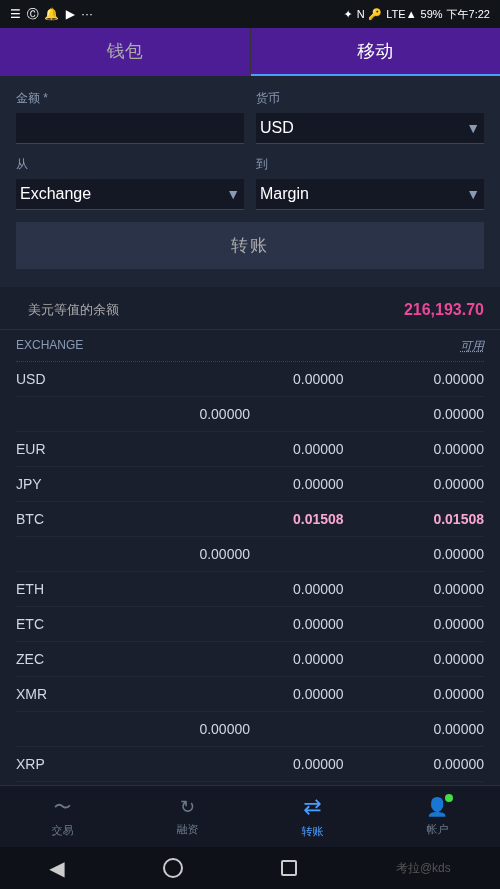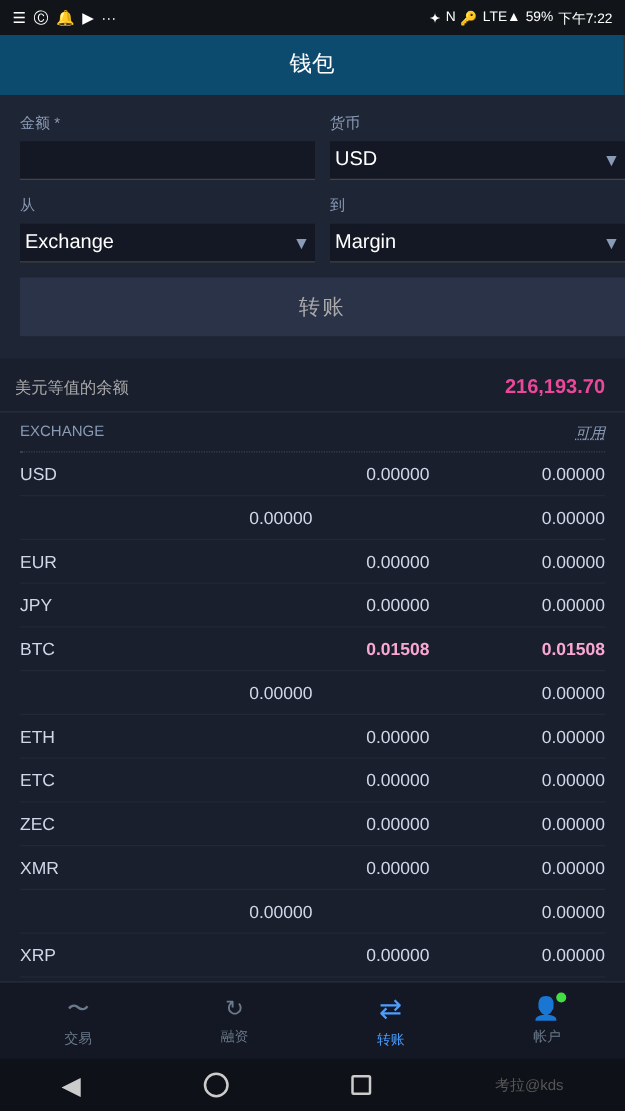--- a/index.html
+++ b/index.html
@@ -24,21 +24,21 @@
       font-size: 12px;
       color: #fff;
     }
     .status-left { display: flex; align-items: center; gap: 6px; }
     .status-right { display: flex; align-items: center; gap: 4px; font-size: 11px; }
 
     
     .top-tabs {
       display: flex;
       height: 48px;
-      background: #0c4a6e;
+      background: #4c1d95;
     }
     .top-tab {
       flex: 1;
       display: flex;
       align-items: center;
       justify-content: center;
       font-size: 18px;
       cursor: pointer;
       color: #aaa;
       border-bottom: 2px solid transparent;
@@ -51,21 +51,21 @@
       color: #aaa;
       border-right: 1px solid #333;
     }
     .top-tab:last-child {
       color: #fff;
     }
 
     
     .form-area {
       background: #1e2535;
-      padding: 14px 0 18px 16px;
+      padding: 14px 16px 18px 16px;
     }
     .form-row {
       display: flex;
       gap: 12px;
       margin-bottom: 12px;
     }
     .form-group {
       flex: 1;
       display: flex;
       flex-direction: column;
@@ -113,21 +113,21 @@
       color: #aaa;
       font-size: 17px;
       padding: 12px 0;
       width: 100%;
       cursor: pointer;
       letter-spacing: 2px;
     }
 
     
     .balance-section {
-      padding: 14px 16px 10px 12px;
+      padding: 14px 16px 10px 28px;
       display: flex;
       justify-content: space-between;
       align-items: center;
       border-bottom: 1px solid #2a3040;
     }
     .balance-label {
       font-size: 13px;
       color: #aaa;
     }
     .balance-value {
@@ -287,20 +287,23 @@
     <span>LTE▲</span>
     <span>59%</span>
     <span>下午7:22</span>
   </div>
 </div>
 
 <div class="top-tabs">
   <div class="top-tab">
     <span>钱包</span>
   </div>
+  <div class="top-tab active">
+    <span>移动</span>
+  </div>
 </div>
 
 <div class="form-area">
   <div class="form-row">
     <div class="form-group">
       <div class="form-label">金额 *</div>
       <input class="form-input" type="text" value="" style="">
     </div>
     <div class="form-group">
       <div class="form-label">货币</div>

